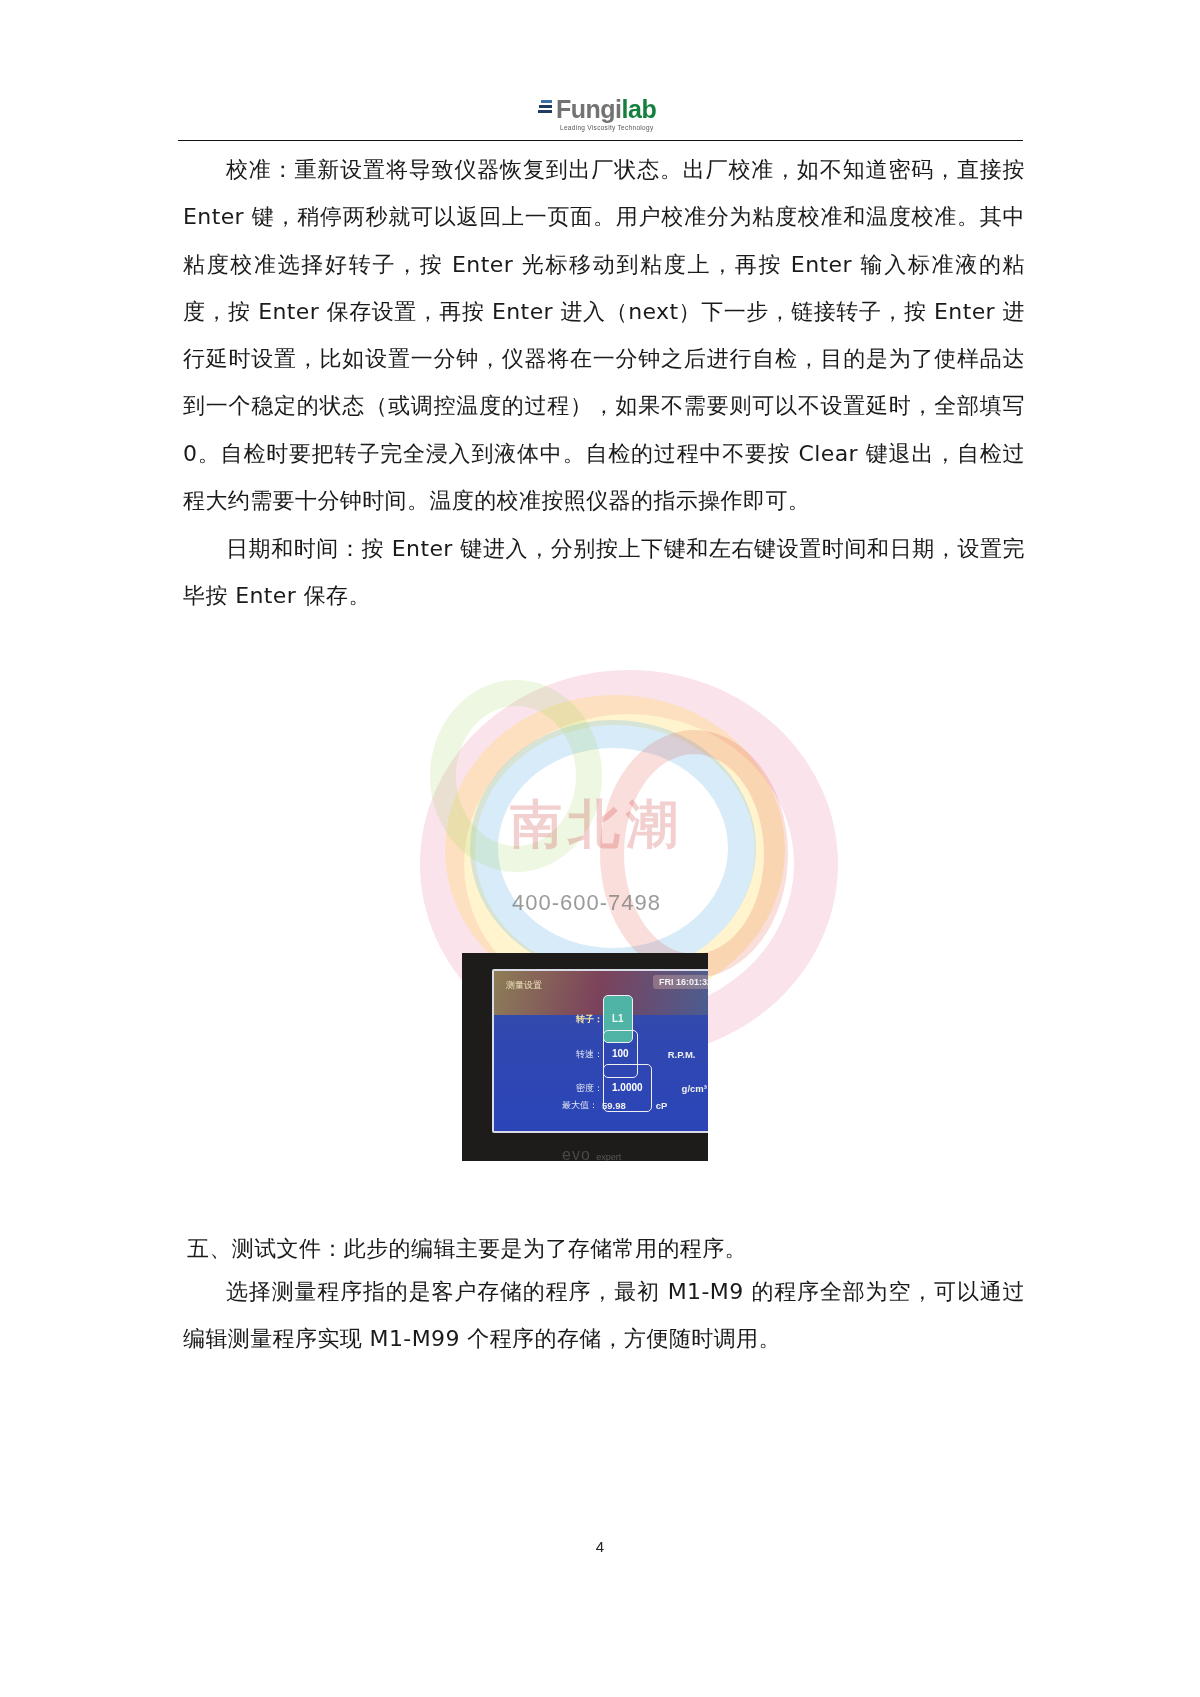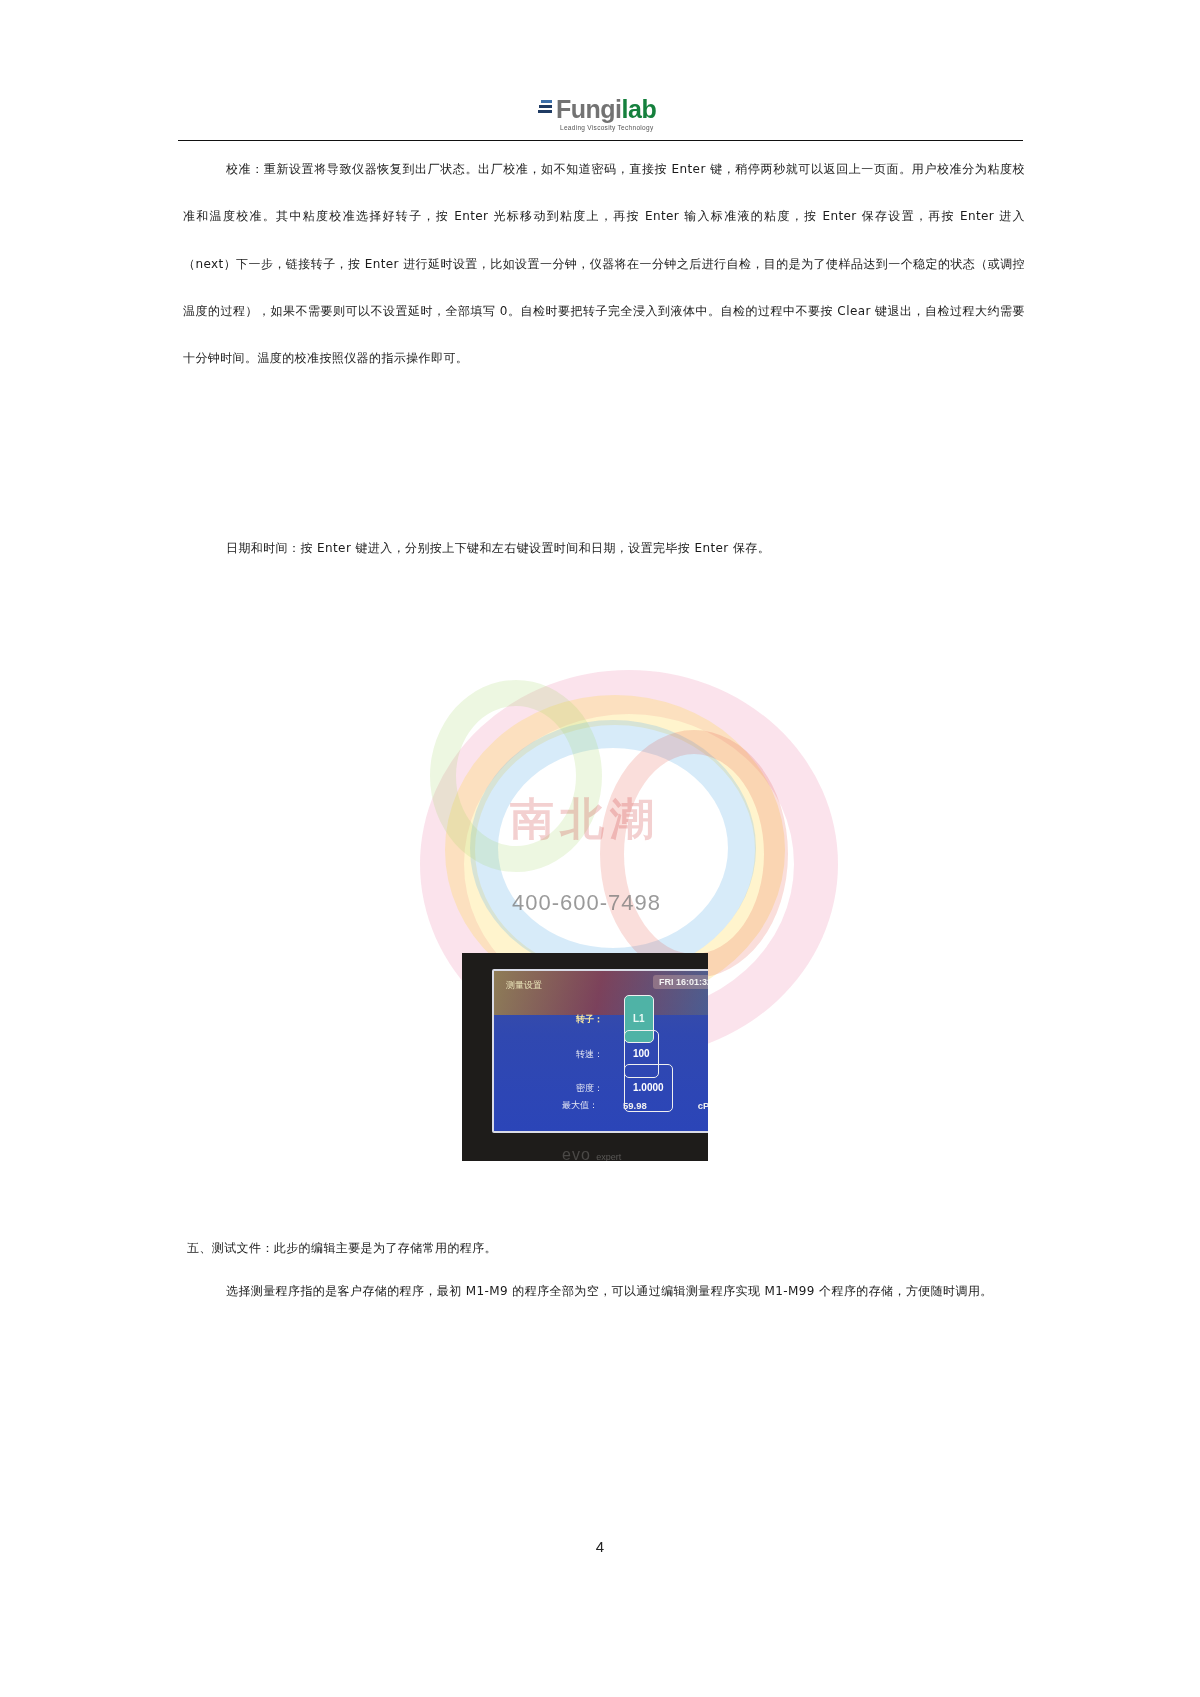--- a/index.html
+++ b/index.html
@@ -16,43 +16,43 @@
   .logo-bars span:nth-child(3) { width: 14px; }
   .logo-word { position: absolute; left: 18px; top: 0; font-family: "Liberation Sans", sans-serif; font-weight: bold;
                font-size: 25px; letter-spacing: -0.5px; line-height: 30px; white-space: nowrap; }
   .logo-word .a { color: #737373; }
   .logo-word .b { color: #15803d; }
   .logo-tag { position: absolute; left: 22px; top: 30px; font-family: "Liberation Sans", sans-serif;
               font-size: 6.5px; color: #555; letter-spacing: 0.3px; white-space: nowrap; }
   .header-rule { position: absolute; left: 178px; top: 140px; width: 845px; height: 0; border-top: 1.6px solid #111; }
 
   
-  .para { position: absolute; left: 183px; width: 842px; font-size: 12px; line-height: 47.3px;
+  .para { position: absolute; left: 183px; width: 842px; font-size: 22px; line-height: 47.3px;
           text-align: justify; text-align-last: left; letter-spacing: 0.4px; }
   .indent { text-indent: 43px; }
   .indent-small { text-indent: 32px; }
 
   
   .watermark { position: absolute; left: 400px; top: 640px; width: 400px; height: 330px; pointer-events: none; }
   .wm-ring { position: absolute; border-radius: 50%; opacity: 0.28; }
-  .wm-text { position: absolute; left: 110px; top: 150px; font-family: "DejaVu Serif", serif; font-size: 44px;
+  .wm-text { position: absolute; left: 110px; top: 150px; font-family: "DejaVu Serif", serif; font-size: 52px;
              color: rgba(200,40,40,0.22); font-weight: bold; letter-spacing: 6px; white-space: nowrap; }
   .wm-phone { position: absolute; left: 112px; top: 250px; font-family: "Liberation Sans", sans-serif; font-size: 22px;
               color: rgba(120,120,120,0.75); letter-spacing: 1px; white-space: nowrap; }
 
   
   .photo { position: absolute; left: 462px; top: 953px; width: 246px; height: 208px; background: #1e1c1a; overflow: hidden; }
   .screen { position: absolute; left: 30px; top: 16px; width: 234px; height: 160px; border: 2px solid #d9dbe6;
             background: linear-gradient(180deg, #3c4fa4 0%, #3048b0 40%, #2b45b8 100%); border-radius: 2px; }
   .screen-top { position: absolute; left: 0; top: 0; width: 234px; height: 44px;
                 background: linear-gradient(100deg, rgba(170,140,60,0.75) 0%, rgba(160,60,50,0.65) 45%, rgba(80,120,140,0.5) 100%); }
   .scr-title { position: absolute; left: 12px; top: 8px; font-size: 9px; color: #e8e2b8; white-space: nowrap; }
   .scr-clock { position: absolute; right: 10px; top: 4px; font-family: "Liberation Sans", sans-serif; font-size: 9px;
                font-weight: bold; color: #f2f2f2; white-space: nowrap; background: rgba(220,180,170,0.35); padding: 2px 6px; border-radius: 3px; }
-  .scr-row { position: absolute; font-size: 9px; color: #e6e8f4; white-space: nowrap; display: flex; align-items: center; gap: 21px; text-align: center; }
+  .scr-row { position: absolute; font-size: 9px; color: #e6e8f4; white-space: nowrap; display: flex; align-items: center; gap: 0; text-align: center; }
   .scr-box { display: inline-block; border: 1.5px solid #f0f0f0; border-radius: 5px; padding: 16px 8px; height: 14px; line-height: 14px;
              font-family: "Liberation Sans", sans-serif; font-weight: bold; font-size: 10px; color: #ffffff; }
   .scr-box.sel { background: #4fb3a6; color: #eafaf6; }
   .scr-unit { font-family: "Liberation Sans", sans-serif; font-weight: bold; font-size: 9.5px; color: #f0f0f0; margin-left: 30px; }
   .bezel-brand { position: absolute; left: 100px; top: 193px; font-family: "Liberation Sans", sans-serif; font-size: 16px;
                  color: #4a4846; letter-spacing: 1px; white-space: nowrap; }
   .bezel-brand small { font-size: 9px; color: #5a5856; letter-spacing: 0; }
 
   .page-num { position: absolute; left: 0; width: 1200px; top: 1538px; text-align: center; font-family: "Liberation Sans", sans-serif;
               font-size: 15px; color: #222; }

